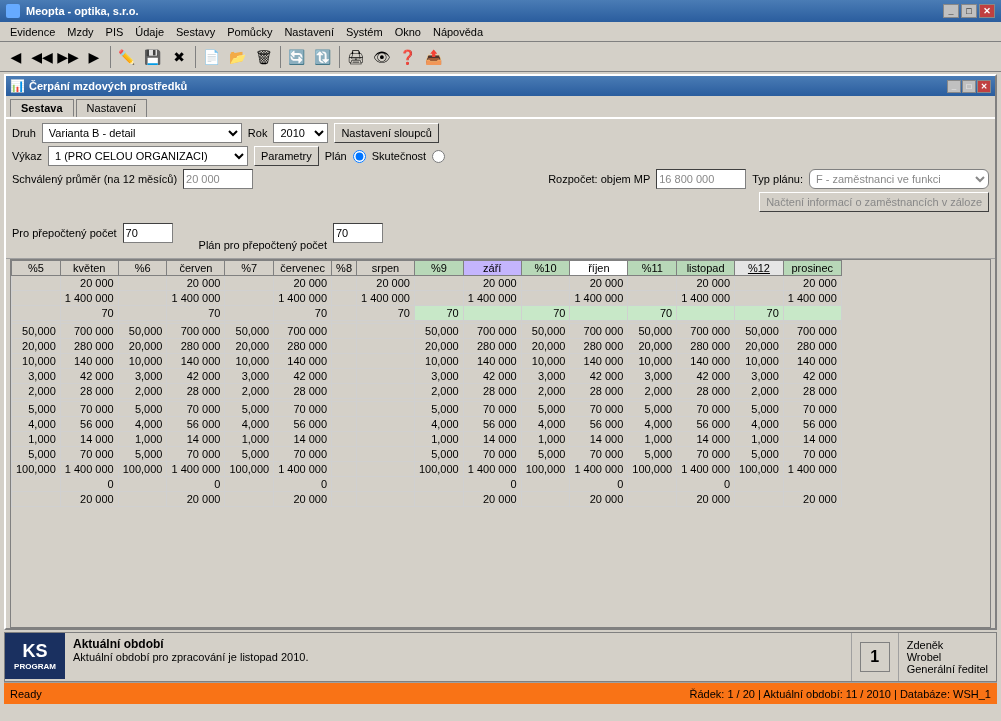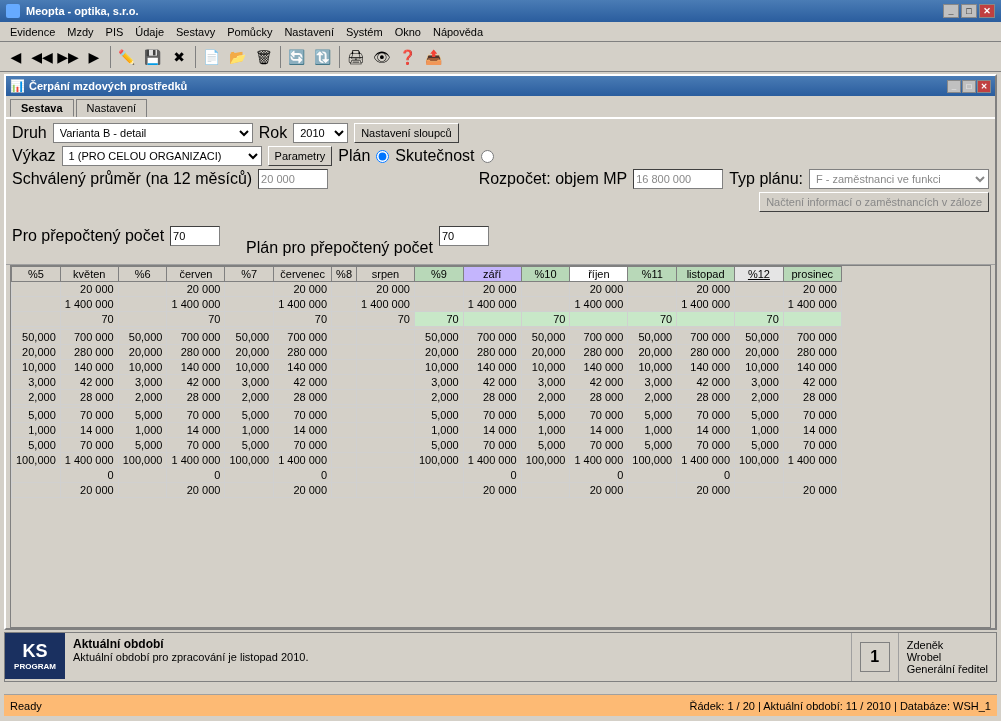--- a/index.html
+++ b/index.html
@@ -99,21 +99,21 @@
       font-size: 11px;
       margin-right: 2px;
     }
     .tab.active {
       background: #d4d0c8;
       border-bottom: 1px solid #d4d0c8;
       z-index: 1;
       font-weight: bold;
     }
     .form-row { display: flex; align-items: center; gap: 6px; margin-bottom: 3px; }
-    .form-label { font-size: 16px; white-space: nowrap; }
+    .form-label { font-size: 11px; white-space: nowrap; }
     .form-input {
       height: 20px; font-size: 11px;
       border: 1px solid #808080;
       border-top-color: #404040;
       border-left-color: #404040;
       background: white;
       padding: 0 2px;
     }
     .form-select {
       height: 20px; font-size: 11px;
@@ -290,21 +290,21 @@
       <input type="radio" name="plantype" style="">
     </div>
 
     <div class="form-row">
       <span class="form-label">Schválený průměr (na 12 měsíců)</span>
       <input class="form-input" type="text" style="width: 70px; color: rgb(136, 136, 136);" value="20 000">
       <span style="flex:1"></span>
       <span class="form-label">Rozpočet: objem MP</span>
       <input class="form-input" type="text" style="width: 90px; color: rgb(136, 136, 136);" value="16 800 000">
       <span class="form-label">Typ plánu:</span>
-      <select class="form-select" style="width:180px; color:#888;">
+      <select class="form-select" style="width:180px; color:#888;border-radius:6px;">
         <option>F - zaměstnanci ve funkci</option>
       </select>
     </div>
 
     <div class="form-row">
       <span style="flex:1"></span>
       <button class="form-btn" style="color:#888;">Načtení informací o zaměstnancích v záloze</button>
     </div>
 
     <div class="form-row">
@@ -530,20 +530,38 @@
             <td>5,000</td>
             <td>70 000</td>
             <td>5,000</td>
             <td>70 000</td>
             <td>5,000</td>
             <td>70 000</td>
             <td>5,000</td>
             <td>70 000</td>
           </tr>
           <tr>
+            <td>4,000</td>
+            <td>56 000</td>
+            <td>4,000</td>
+            <td>56 000</td>
+            <td>4,000</td>
+            <td>56 000</td>
+            <td></td>
+            <td></td>
+            <td>4,000</td>
+            <td>56 000</td>
+            <td>4,000</td>
+            <td>56 000</td>
+            <td>4,000</td>
+            <td>56 000</td>
+            <td>4,000</td>
+            <td>56 000</td>
+          </tr>
+          <tr>
             <td>1,000</td>
             <td>14 000</td>
             <td>1,000</td>
             <td>14 000</td>
             <td>1,000</td>
             <td>14 000</td>
             <td></td>
             <td></td>
             <td>1,000</td>
             <td>14 000</td>
@@ -644,20 +662,20 @@
   <div style="display:flex; align-items:center; border-left:1px solid #a0a0a0; padding:4px 8px; gap:6px; font-size:11px;">
     <div style="background:#d4d0c8; border:1px solid #808080; width:30px; height:30px; display:flex; align-items:center; justify-content:center; font-size:16px; font-weight:bold;">1</div>
   </div>
   <div style="display:flex; flex-direction:column; justify-content:center; border-left:1px solid #a0a0a0; padding:4px 8px; font-size:11px;">
     <div>Zdeněk</div>
     <div>Wrobel</div>
     <div>Generální ředitel</div>
   </div>
 </div>
 
-<div style="height:22px; background:#fdba74; border-top:1px solid #a0a0a0; display:flex; align-items:center; justify-content:space-between; padding:0 6px; font-size:11px; margin:12px 4px;">
+<div style="height:22px; background:#f97316; border-top:1px solid #a0a0a0; display:flex; align-items:center; justify-content:space-between; padding:0 6px; font-size:11px; margin:0 4px;">
   <span>Ready</span>
   <span>
     <span>Řádek: 1 / 20</span> | 
     <span>Aktuální období: 11 / 2010</span> | 
     <span>Databáze: WSH_1</span>
   </span>
 </div>
 
 </body></html>

